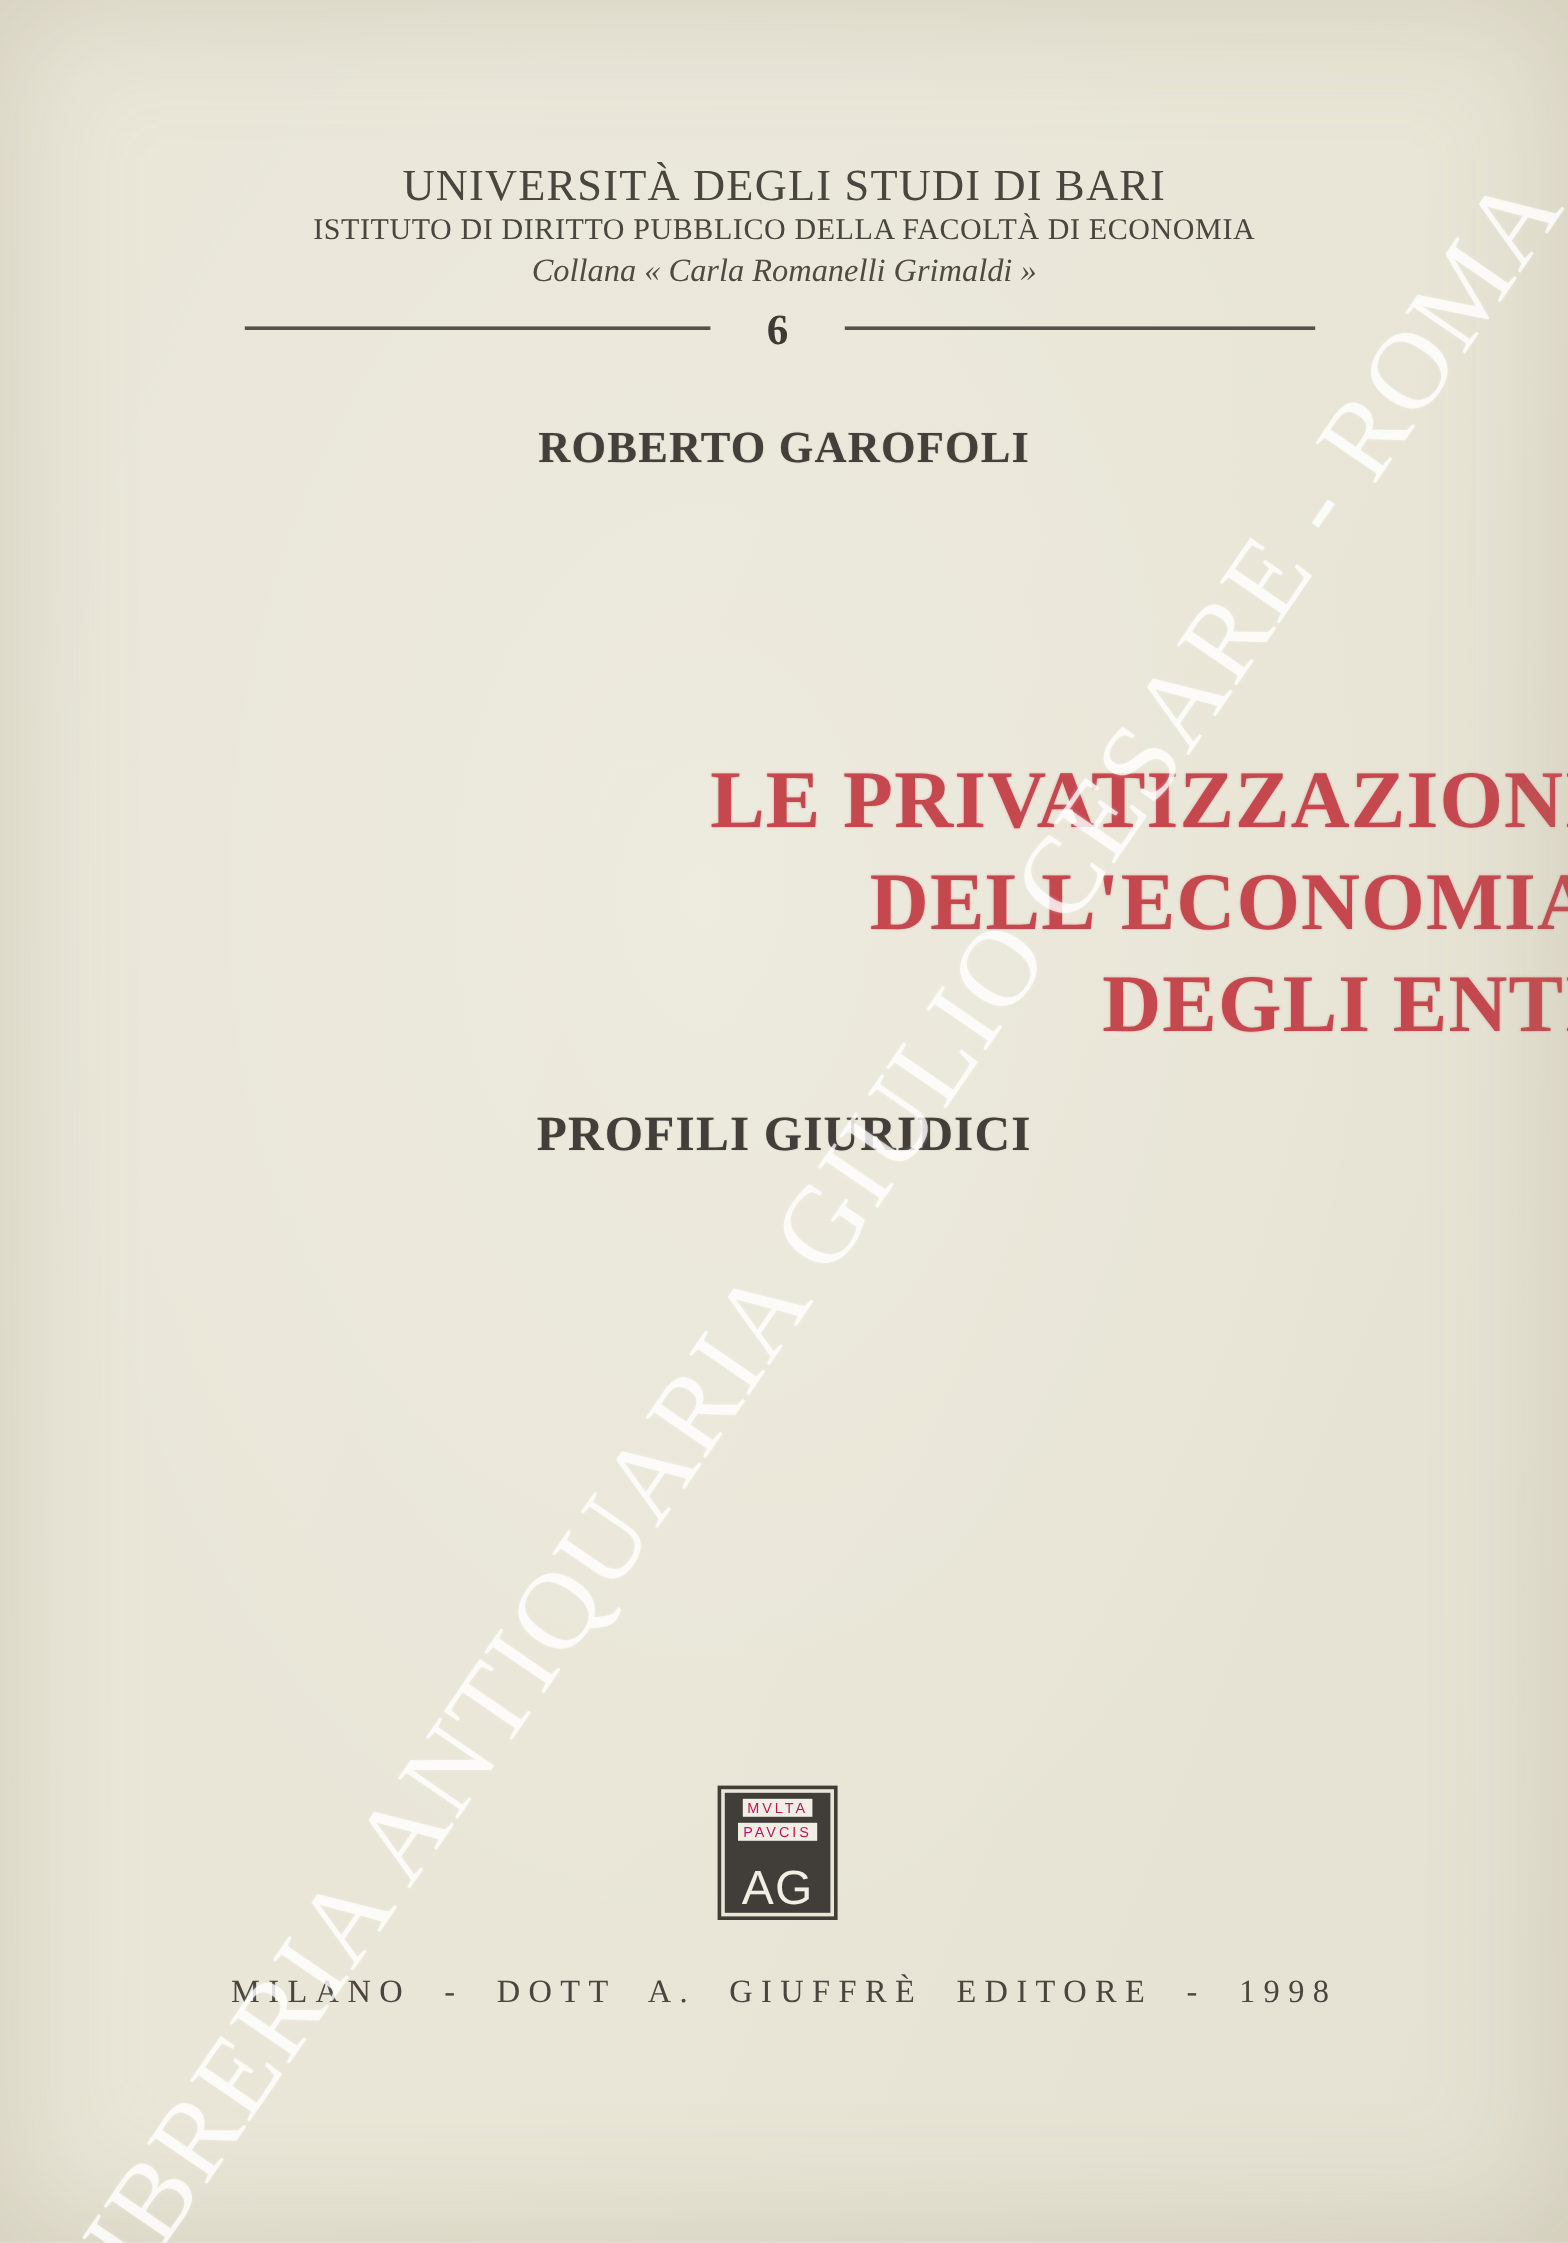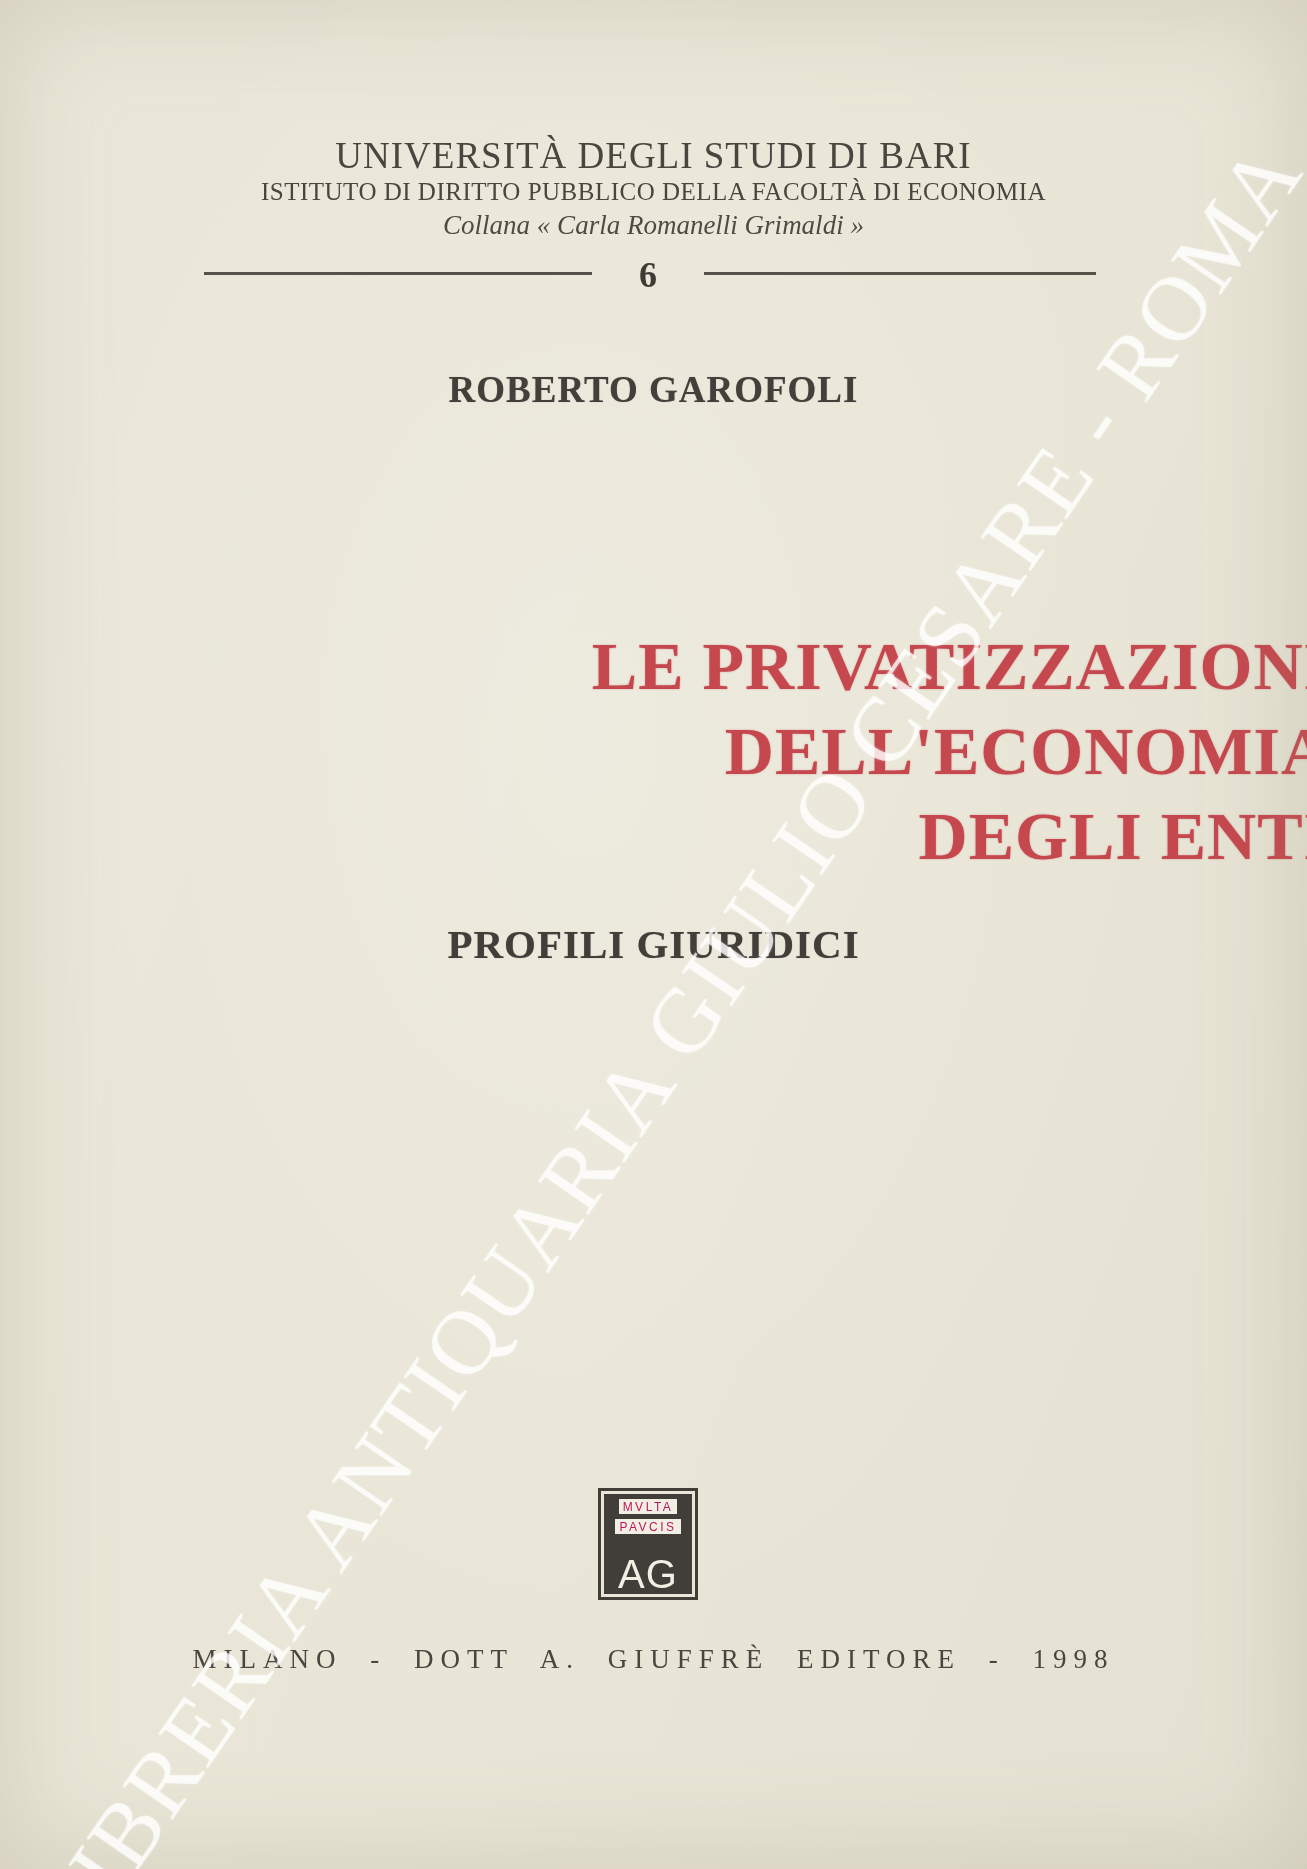--- a/index.html
+++ b/index.html
@@ -29,21 +29,21 @@
   }
   .rule{height:3px;background:#575249;}
   .rule-left{width:388px;}
   .rule-right{width:392px;}
   .series-number{
     font-size:36px;font-weight:bold;color:#3f3a35;line-height:30px;
     padding:0 4px;transform:translateY(2px);
   }
 
   .author{top:352px;font-size:37px;font-weight:bold;letter-spacing:1px;color:#443f3a;
-    text-shadow:0 0 1px rgba(70,65,60,0.45);margin-top:16px;}
+    text-shadow:0 0 1px rgba(70,65,60,0.45);}
 
   .book-title{
     position:absolute;top:624px;left:0;width:100%;text-align:right;
     font-size:68px;font-weight:bold;line-height:85px;letter-spacing:1px;
     color:#c5484f;text-shadow:0 0 2px rgba(197,72,79,0.45);margin-left:24px;
   }
   .book-title span{display:block;}
 
   .subtitle{top:920px;font-size:41px;font-weight:bold;letter-spacing:1px;color:#433e3a;
     text-shadow:0 0 1px rgba(67,62,58,0.4);}

